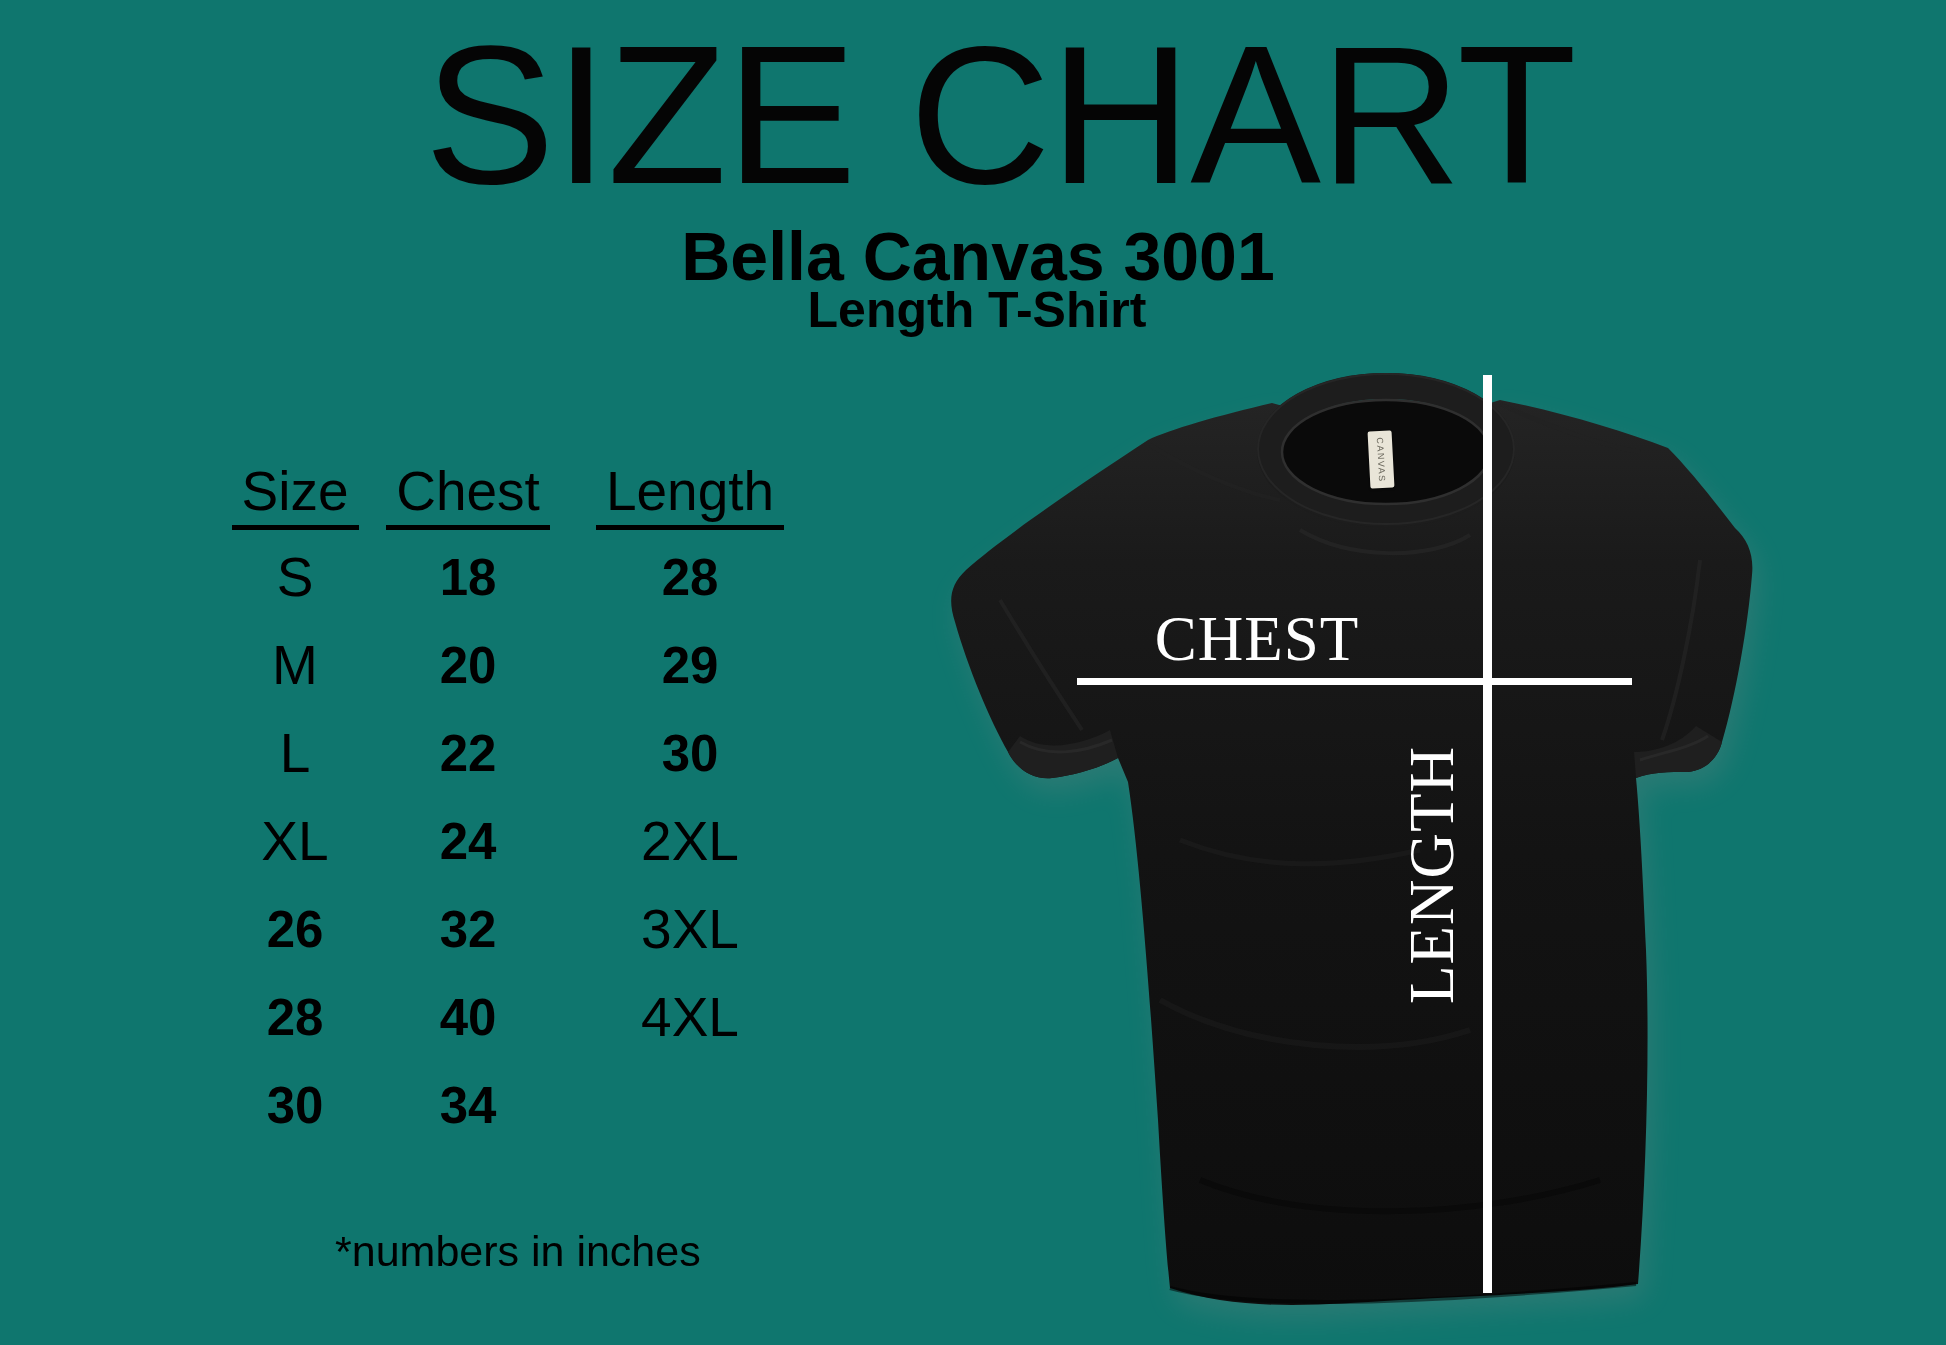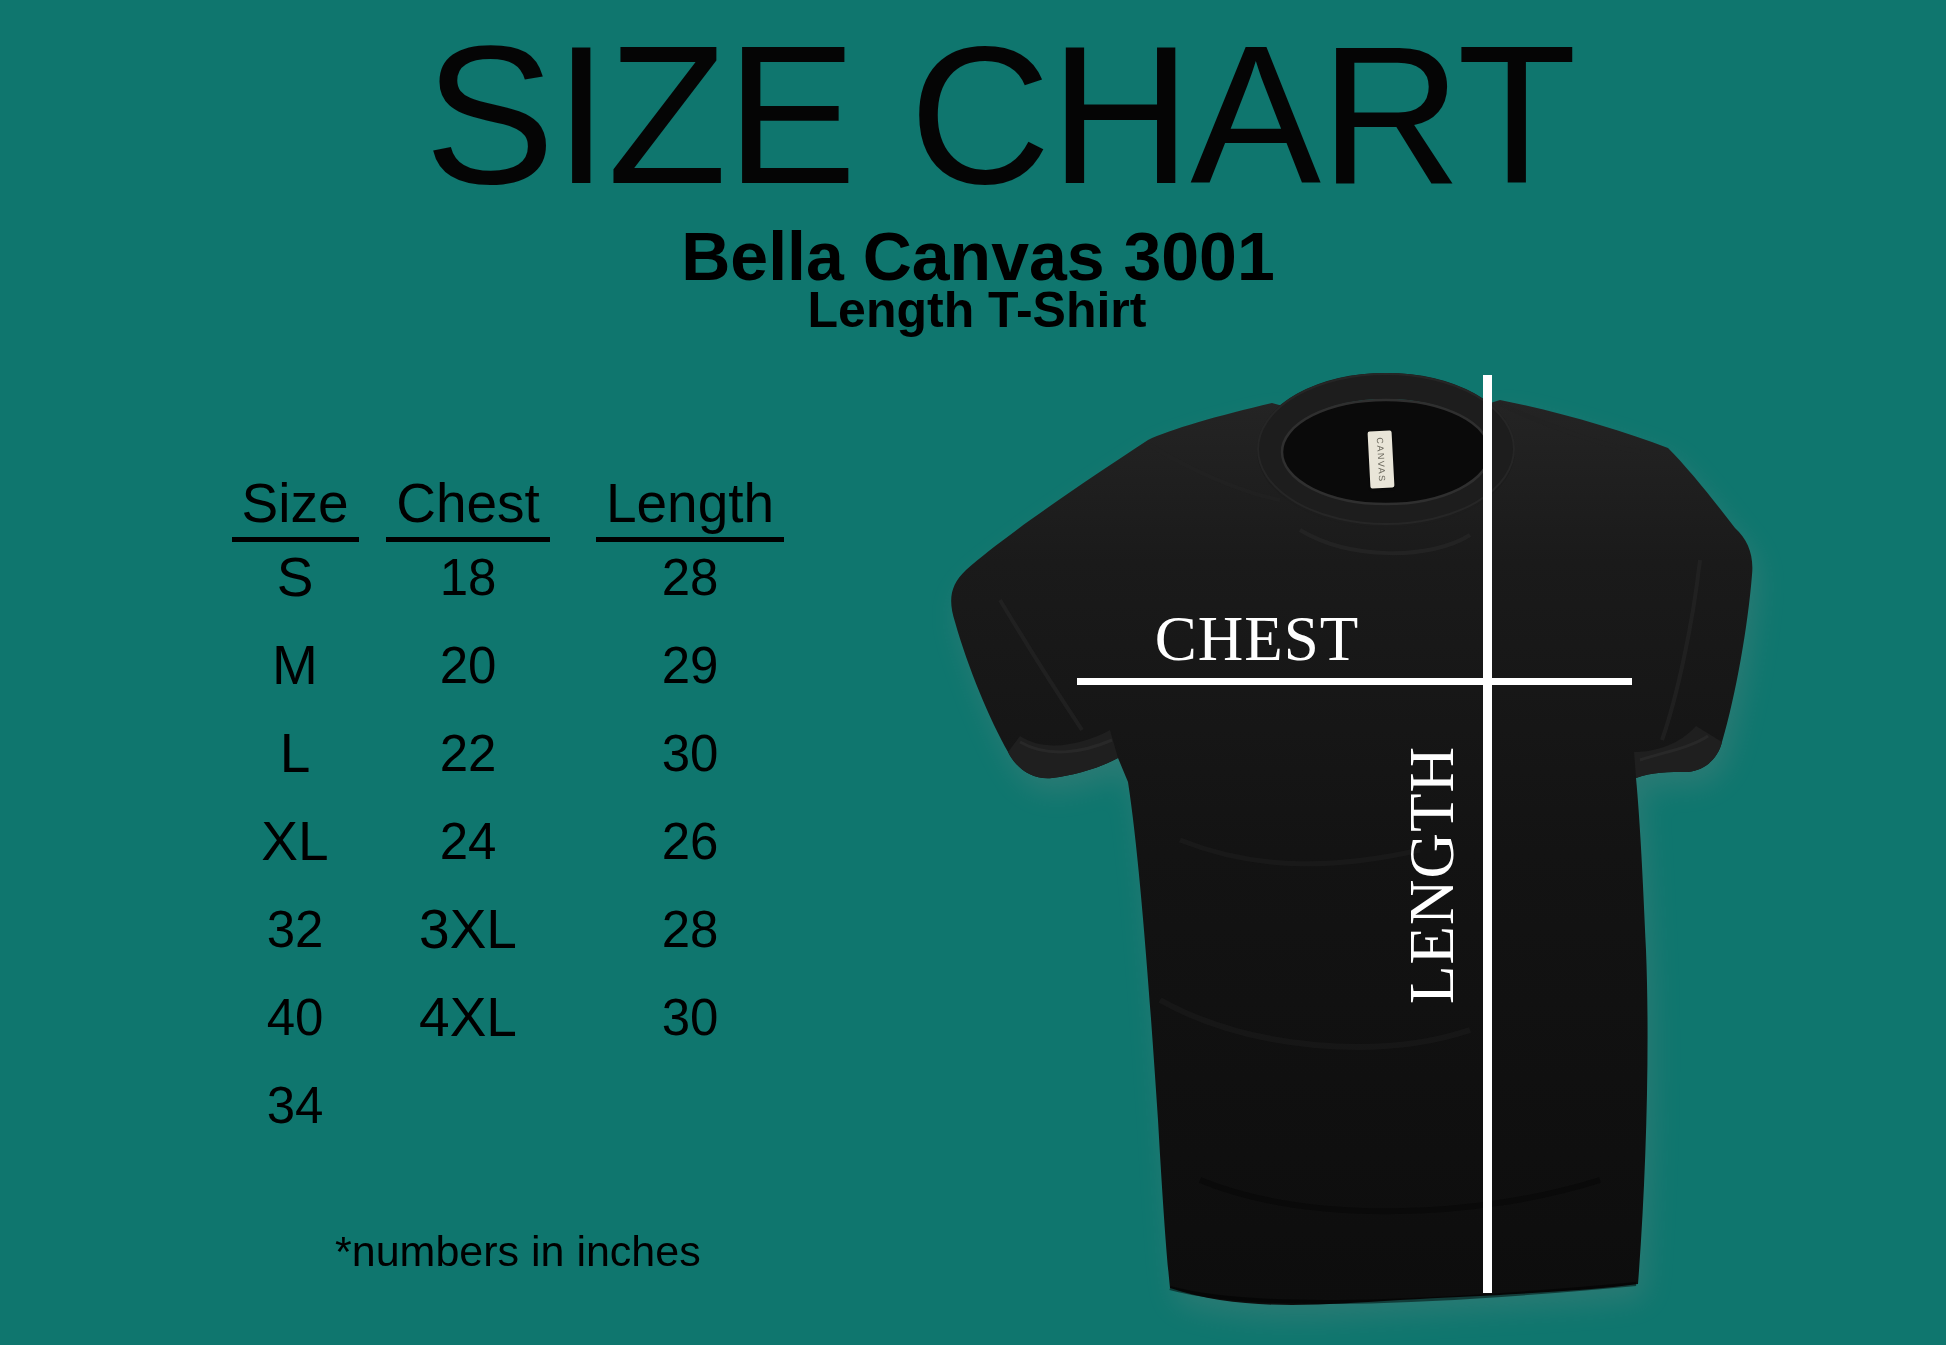--- a/index.html
+++ b/index.html
@@ -29,34 +29,34 @@
   }
   
   .size-table{
     top:445px;left:180px;width:674px;
     display:grid;
     grid-template-columns:230px 116px 328px;
     grid-auto-rows:88px;
   }
   .size-table .hdr{
     height:91px;
-    display:flex;align-items:flex-end;justify-content:center;
+    display:flex;align-items:center;justify-content:center;
     padding-top:6px;
   }
   .size-table .hdr span{
     font-size:55px;line-height:1.0;
     padding:0 10px 6px 10px;
     border-bottom:5px solid #000;
     white-space:nowrap;
   }
   .cell{
     display:flex;align-items:center;justify-content:center;
     font-size:55px;line-height:1;
   }
-  .cell.num{font-weight:400;font-size:51px;}
+  .cell.num{font-weight:700;font-size:51px;}
   .footnote{
     top:1230px;left:297px;
     font-size:43px;line-height:1;white-space:nowrap;margin-left:38px;
   }
   
   .shirt-svg{top:0;left:0;width:1946px;height:1345px;}
   .measure-line{background:#ffffff;}
   .chest-line{left:1077px;top:678px;width:555px;height:7px;}
   .length-line{left:1483px;top:375px;width:9px;height:918px;}
   .shirt-label{
@@ -118,20 +118,21 @@
     <div class="cell num">20</div>
     <div class="cell num">29</div>
 
     <div class="cell">L</div>
     <div class="cell num">22</div>
     <div class="cell num">30</div>
 
     <div class="cell">XL</div>
     <div class="cell num">24</div>
 
+    <div class="cell">2XL</div>
     <div class="cell num">26</div>
     <div class="cell num">32</div>
 
     <div class="cell">3XL</div>
     <div class="cell num">28</div>
     <div class="cell num">40</div>
 
     <div class="cell">4XL</div>
     <div class="cell num">30</div>
     <div class="cell num">34</div>

